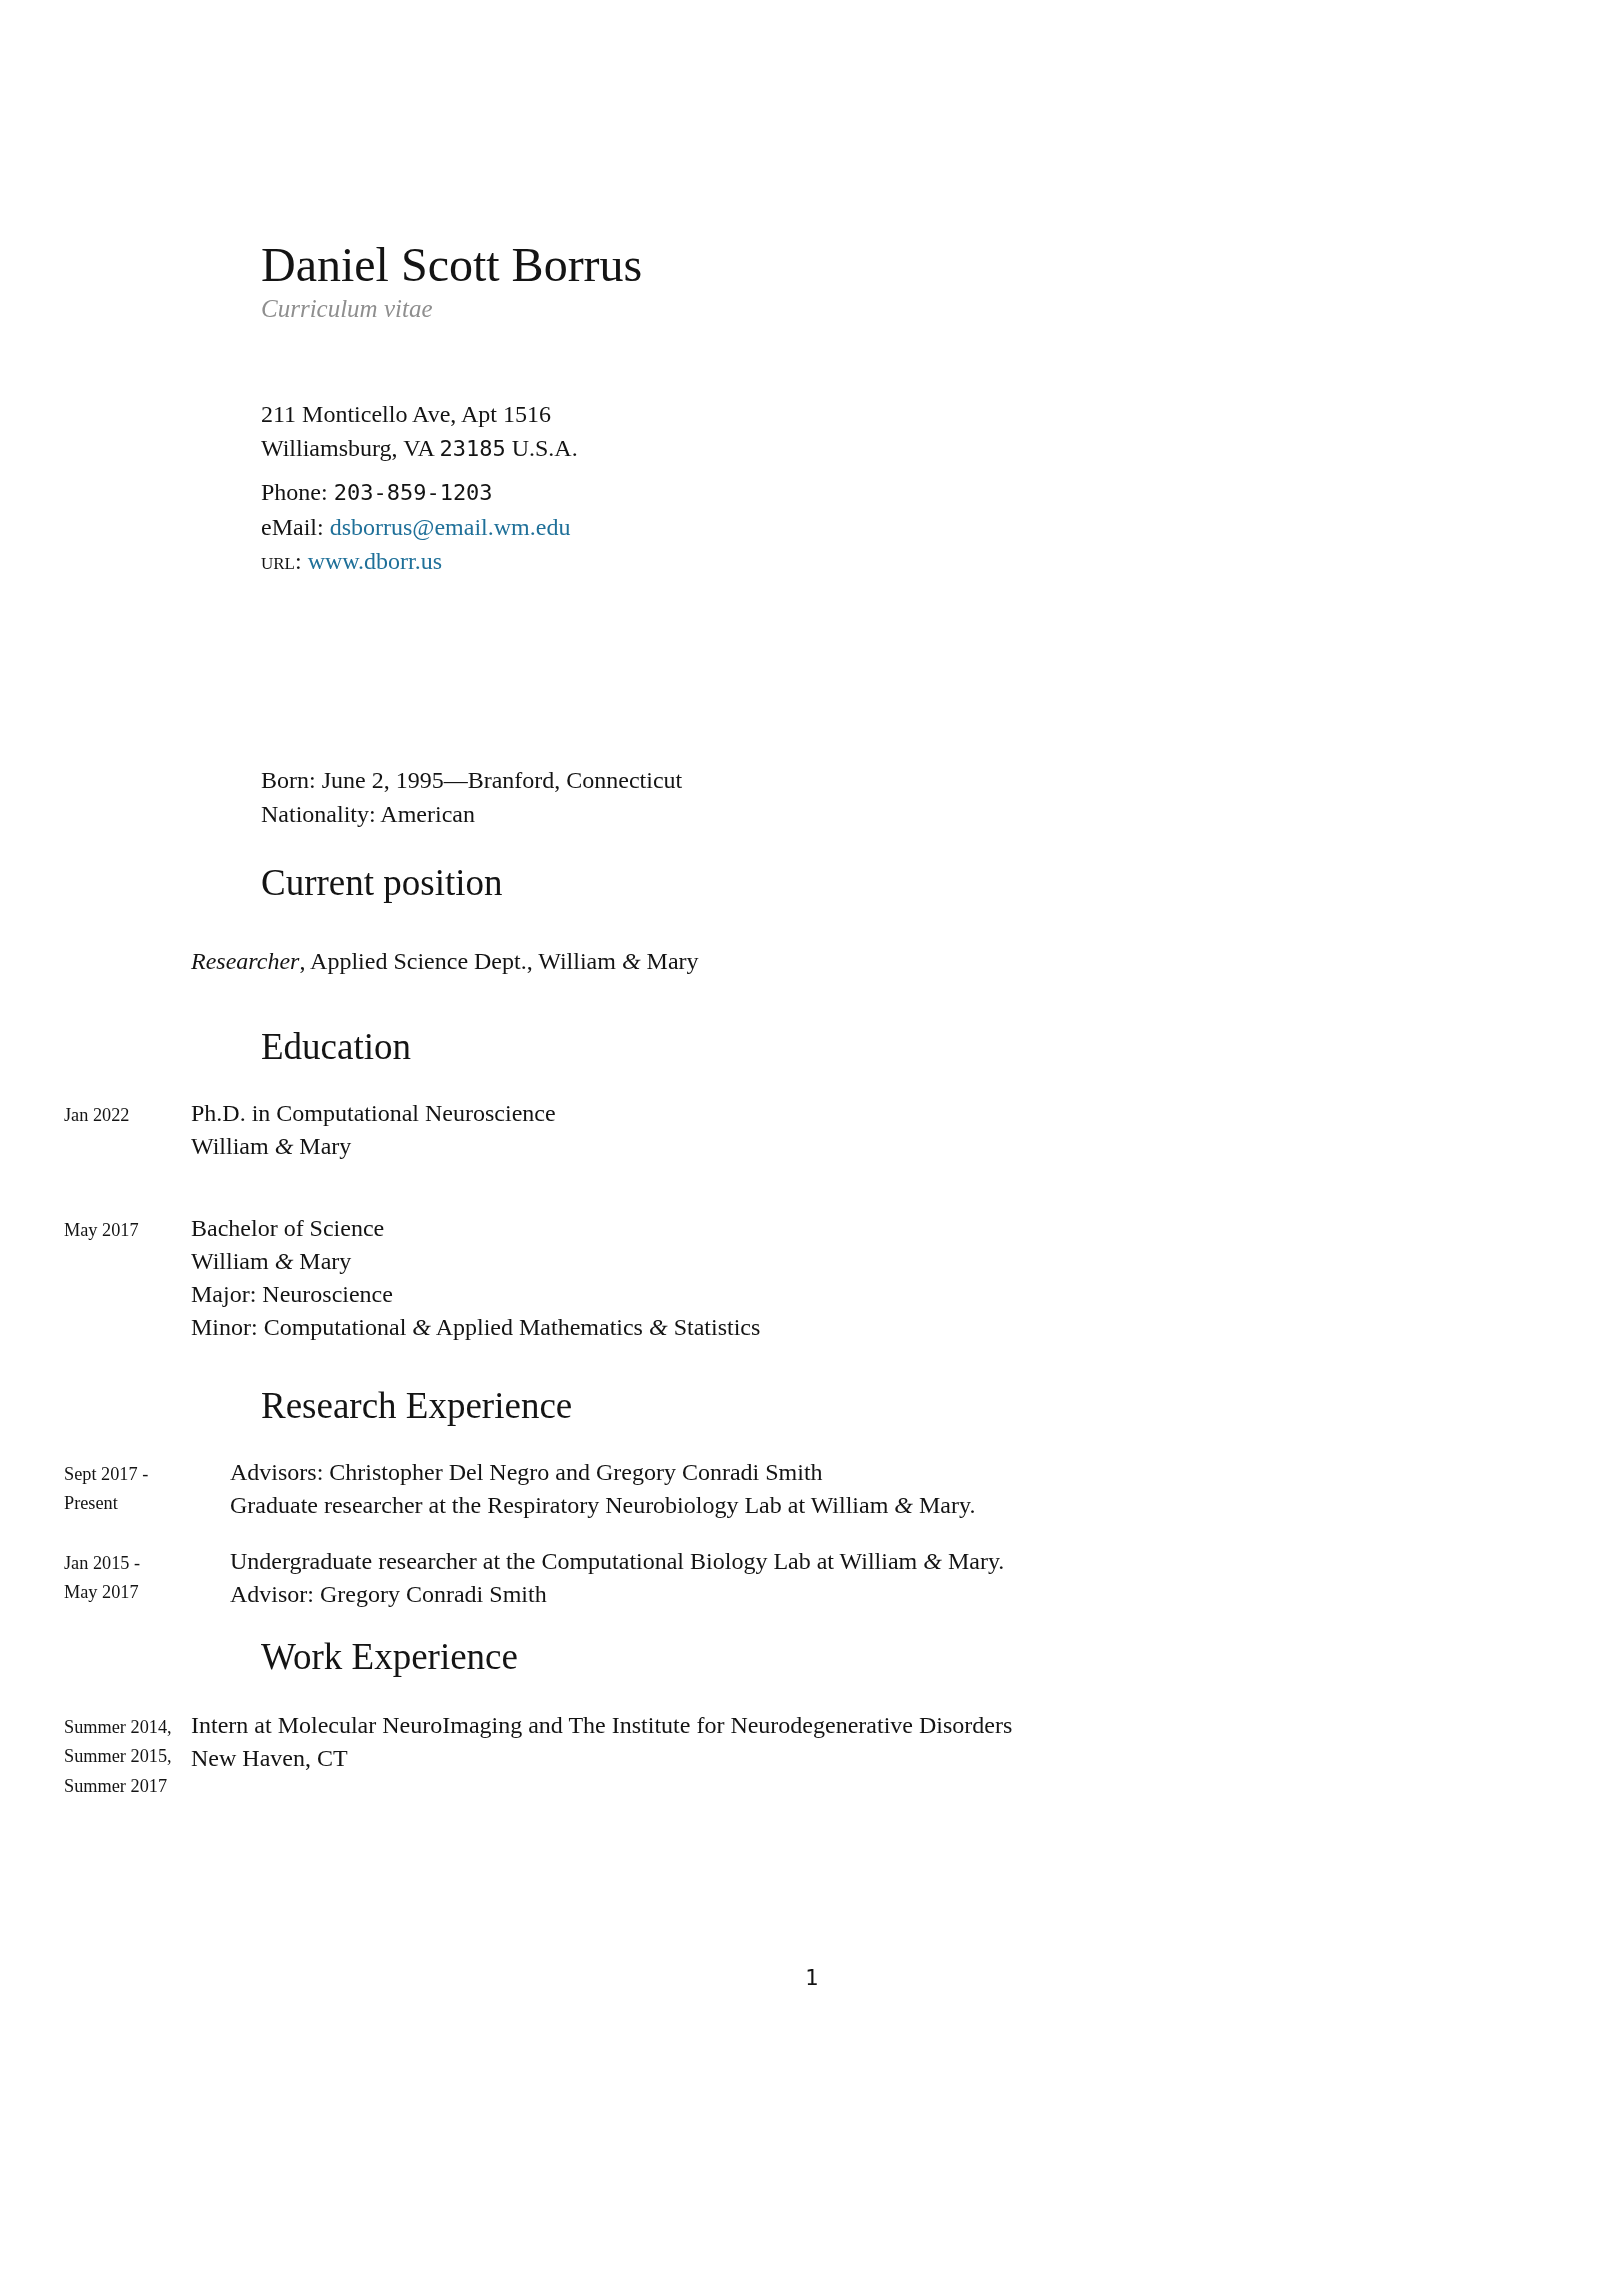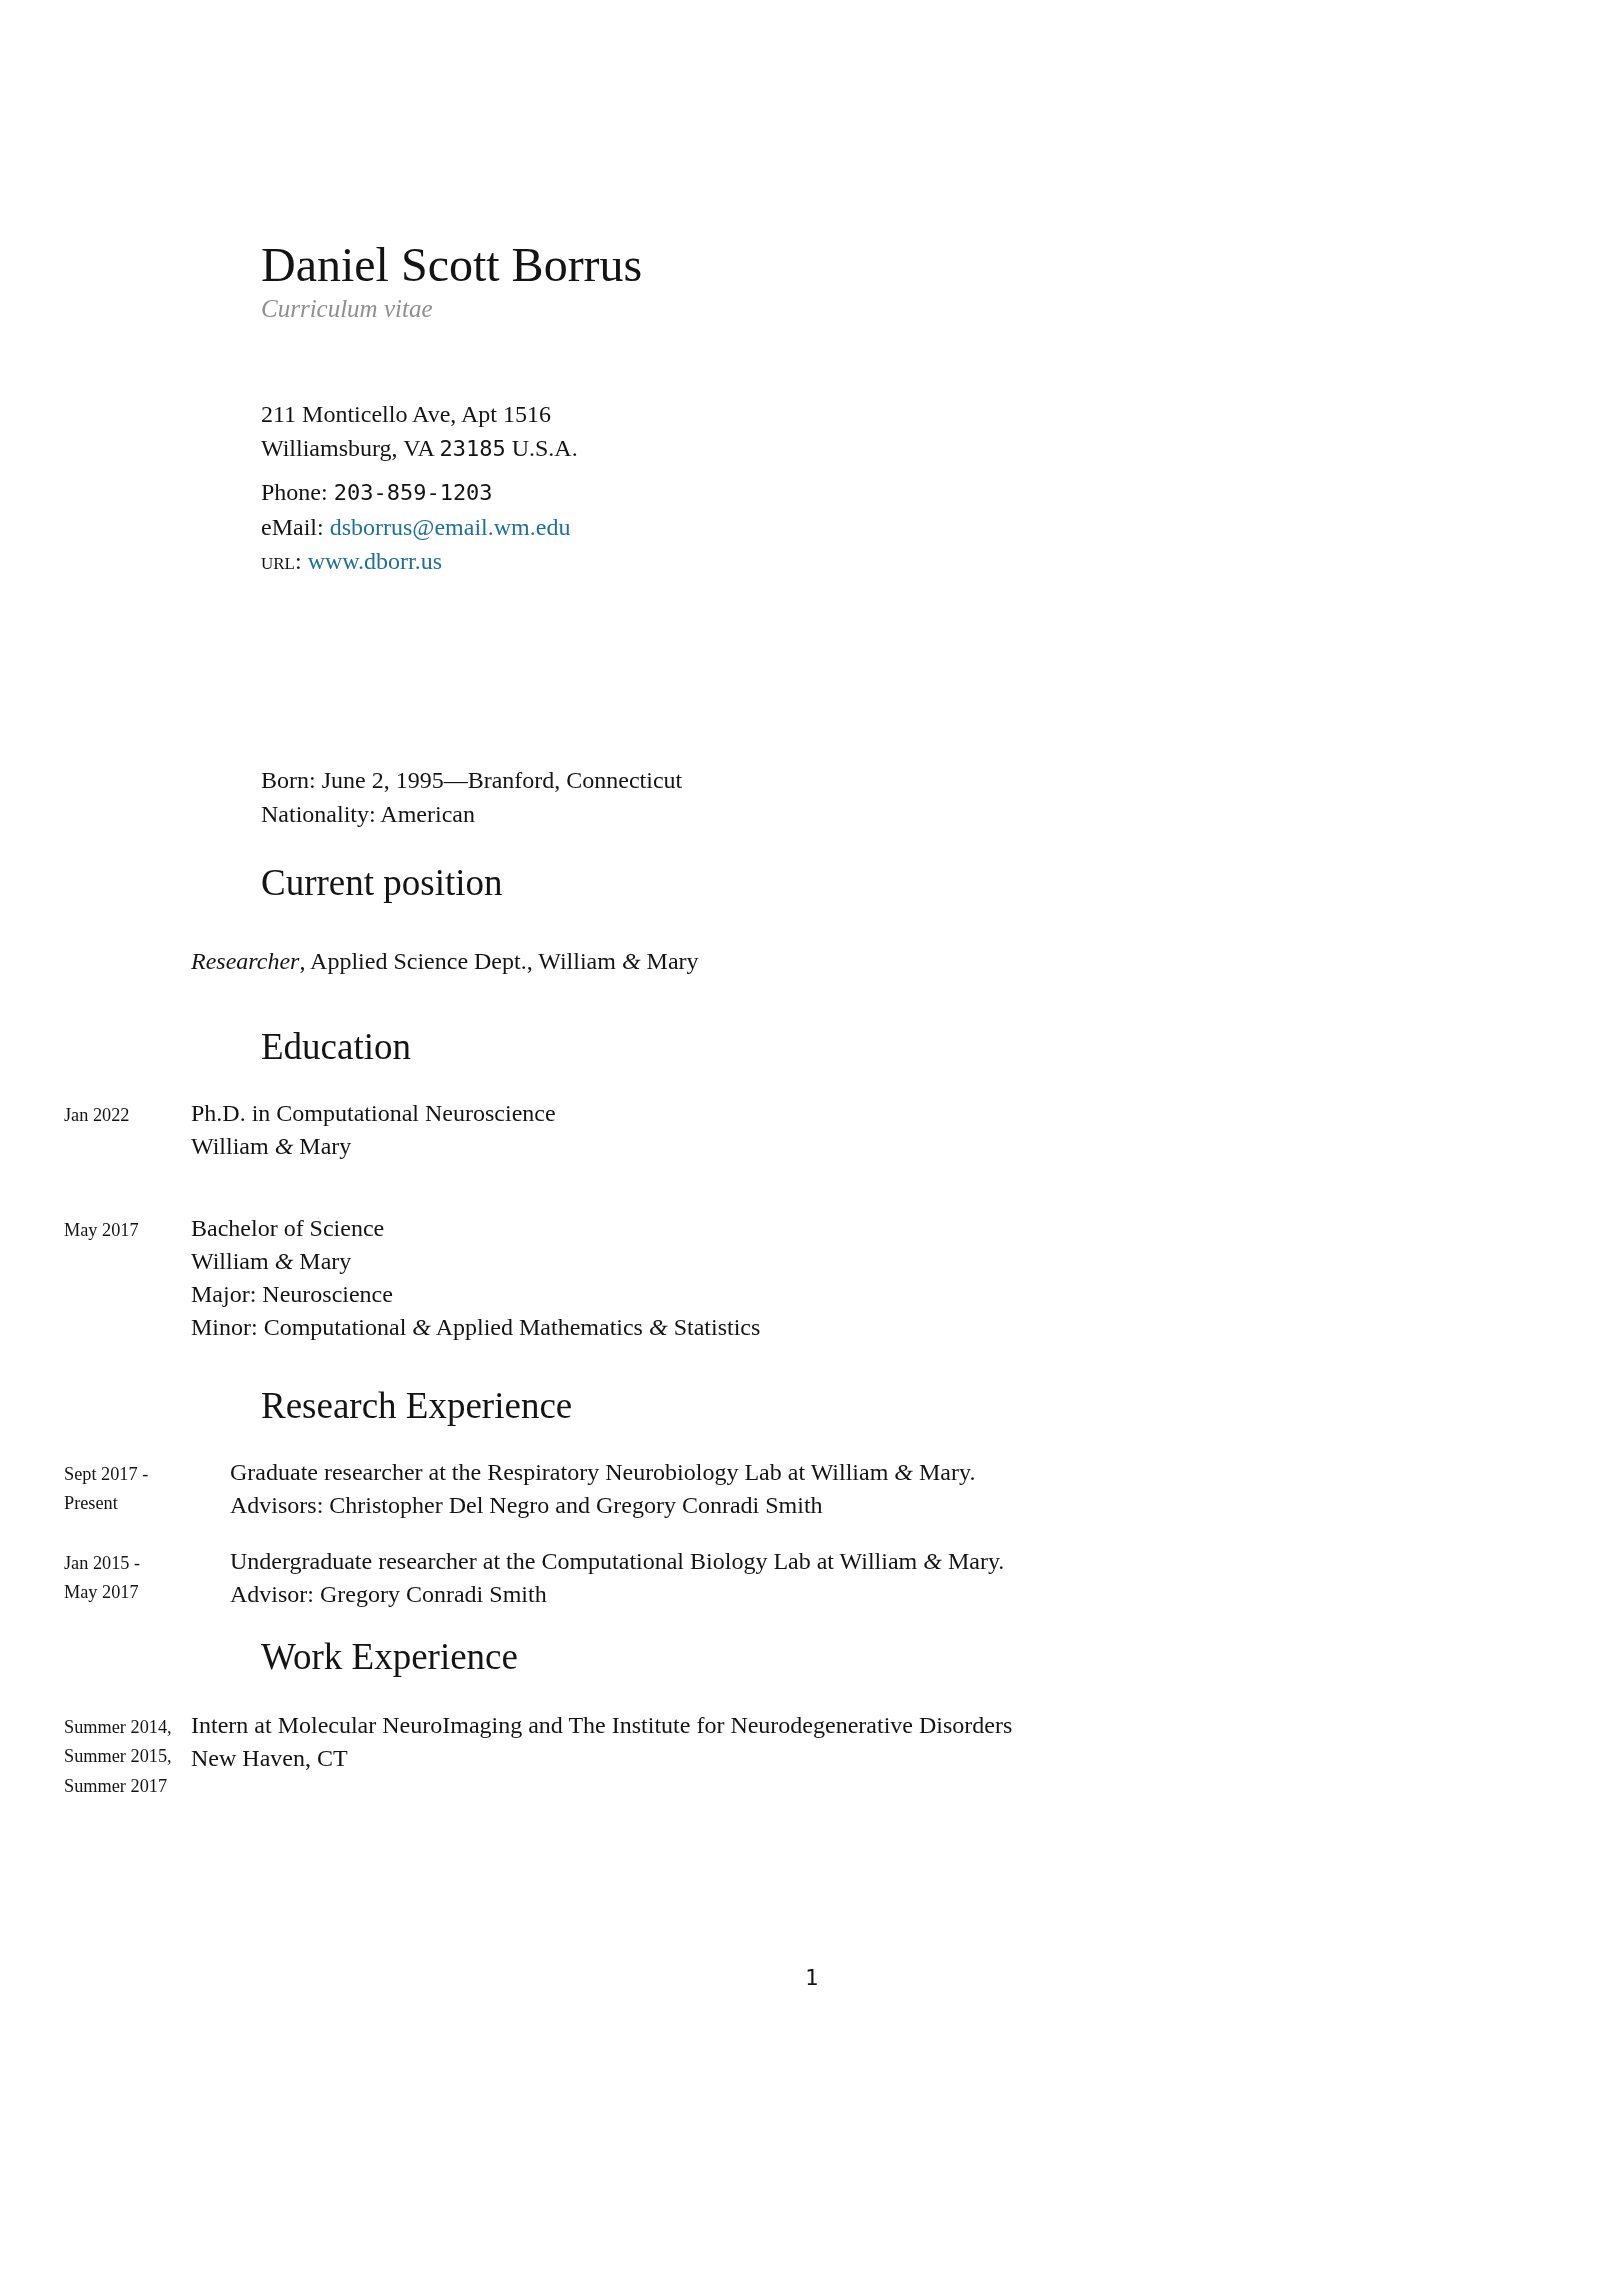--- a/index.html
+++ b/index.html
@@ -108,22 +108,22 @@
         </div>
       </div>
       <div class="section section-2">
         <div class="section-title">Research Experience</div>
         <div class="entry">
           <div class="entry-dates">
             <div class="date-line">Sept 2017 -</div>
             <div class="date-line">Present</div>
           </div>
           <div class="entry-body">
+            <div class="body-line"><span>Advisors: Christopher Del Negro and Gregory Conradi Smith</span></div>
             <div class="body-line"><span>Graduate researcher at the Respiratory Neurobiology Lab at William </span><span class="seg-amp">&amp;</span><span> Mary.</span></div>
-            <div class="body-line"><span>Advisors: Christopher Del Negro and Gregory Conradi Smith</span></div>
           </div>
         </div>
         <div class="entry">
           <div class="entry-dates">
             <div class="date-line">Jan 2015 -</div>
             <div class="date-line">May 2017</div>
           </div>
           <div class="entry-body">
             <div class="body-line"><span>Undergraduate researcher at the Computational Biology Lab at William </span><span class="seg-amp">&amp;</span><span> Mary.</span></div>
             <div class="body-line"><span>Advisor: Gregory Conradi Smith</span></div>

